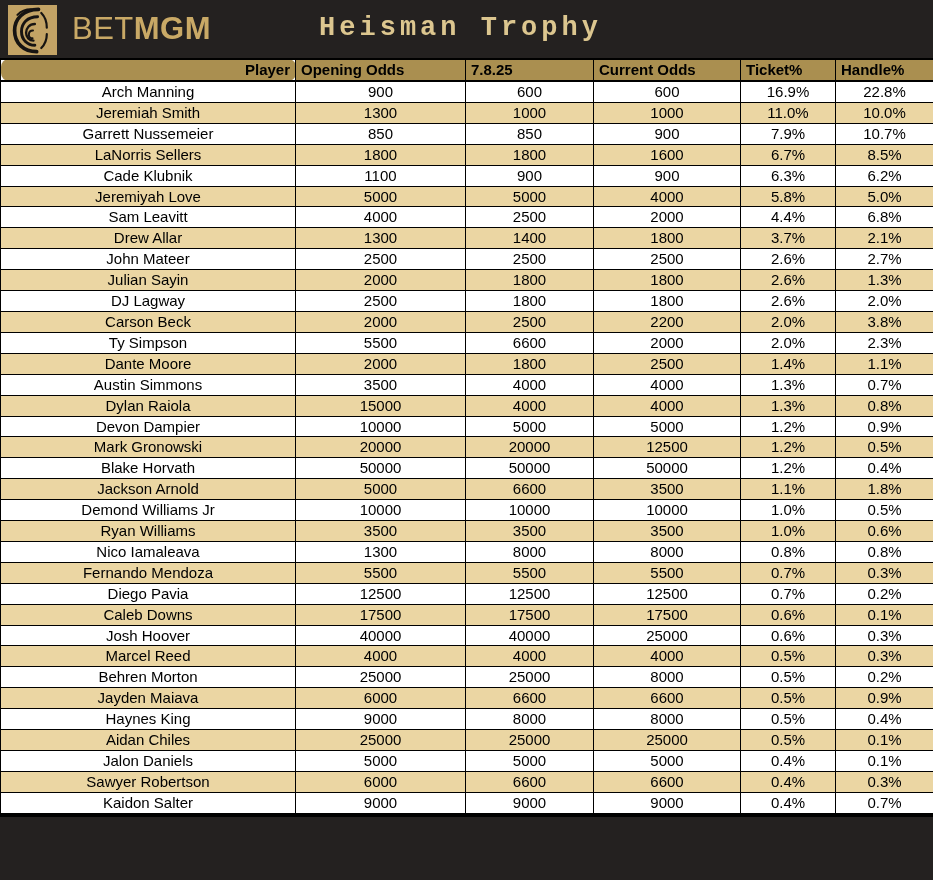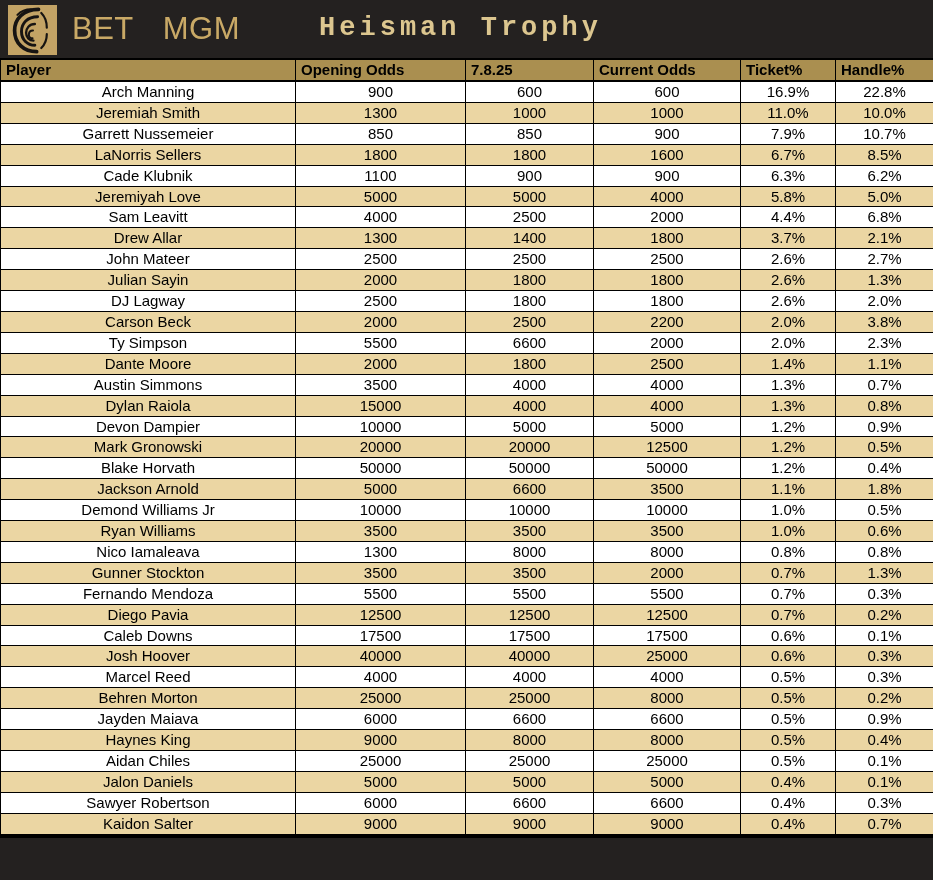--- a/index.html
+++ b/index.html
@@ -22,21 +22,21 @@
     flex:0 0 auto;
   }
   .logo-box svg{display:block;}
   .wordmark{
     margin-left:15px;
     font-size:31px;line-height:58px;
     color:#c9a966;letter-spacing:.5px;
     white-space:nowrap;z-index:2;
   }
   .wordmark .light{font-weight:400;}
-  .wordmark .bold{font-weight:400;margin-left:29px;}
+  .wordmark .bold{font-weight:700;}
   .main-title{
     position:absolute;left:0;right:12px;top:0;
     text-align:center;line-height:56px;
     font-family:"Liberation Mono","DejaVu Sans Mono",monospace;
     font-weight:700;font-size:27px;letter-spacing:4px;
     color:#dcc68f;z-index:1;
   }
   
   table.odds{
     width:933px;table-layout:fixed;border-collapse:collapse;
@@ -46,21 +46,21 @@
   table.odds th,table.odds td{
     border:1px solid #000;
     padding:0 5px;height:19.9px;line-height:19.9px;
     overflow:hidden;white-space:nowrap;
   }
   table.odds thead th{
     background:#aa8f50;font-weight:700;height:20px;
     border-top:2px solid #000;border-bottom:2px solid #000;
     text-align:left;
   }
-  table.odds thead th:first-child{text-align:left;}
+  table.odds thead th:first-child{text-align:right;border-radius:8px;}
   table.odds td{text-align:center;background:#fff;}
   table.odds td:first-child{text-align:center;}
   table.odds tbody tr:nth-child(even) td{background:#ebd6a3;}
   col.c-player{width:295px;}
   col.c-open{width:170px;}
   col.c-mid{width:128px;}
   col.c-current{width:147px;}
   col.c-ticket{width:95px;}
   col.c-handle{width:98px;}
   .bottom-strip{height:3px;background:#000;width:933px;}
@@ -288,28 +288,20 @@
       </tr>
       <tr>
         <td>Nico Iamaleava</td>
         <td>1300</td>
         <td>8000</td>
         <td>8000</td>
         <td>0.8%</td>
         <td>0.8%</td>
       </tr>
       <tr>
-        <td>Gunner Stockton</td>
-        <td>3500</td>
-        <td>3500</td>
-        <td>2000</td>
-        <td>0.7%</td>
-        <td>1.3%</td>
-      </tr>
-      <tr>
         <td>Fernando Mendoza</td>
         <td>5500</td>
         <td>5500</td>
         <td>5500</td>
         <td>0.7%</td>
         <td>0.3%</td>
       </tr>
       <tr>
         <td>Diego Pavia</td>
         <td>12500</td>

